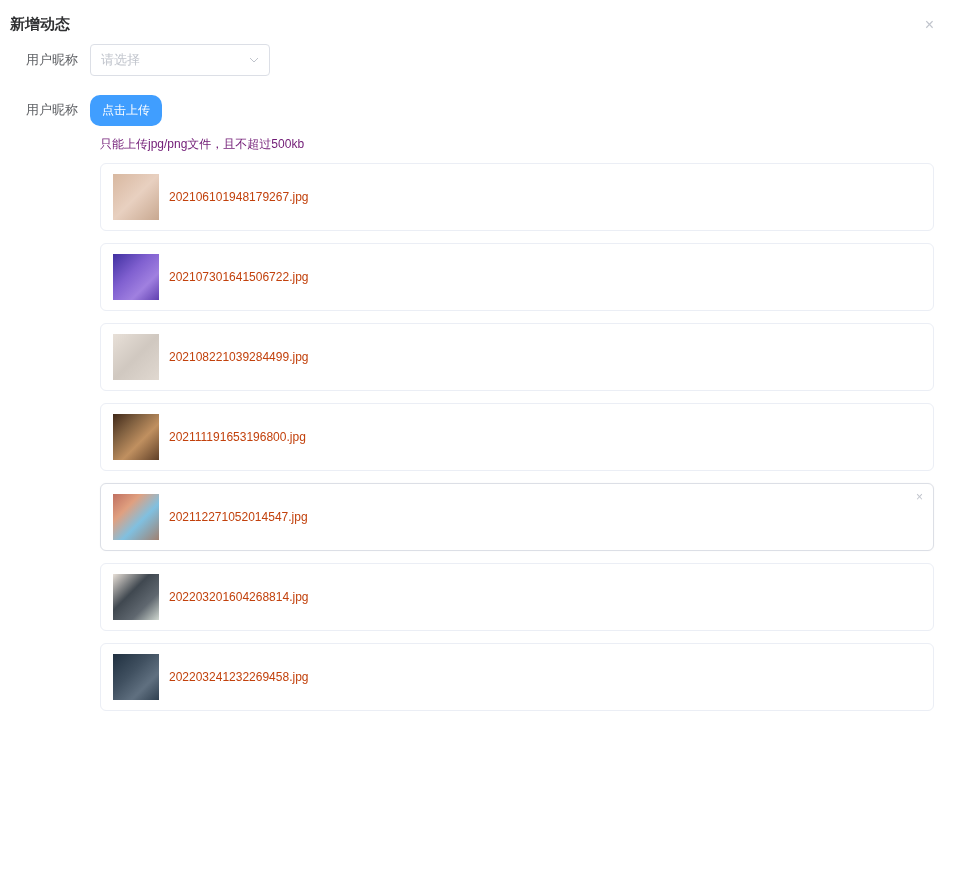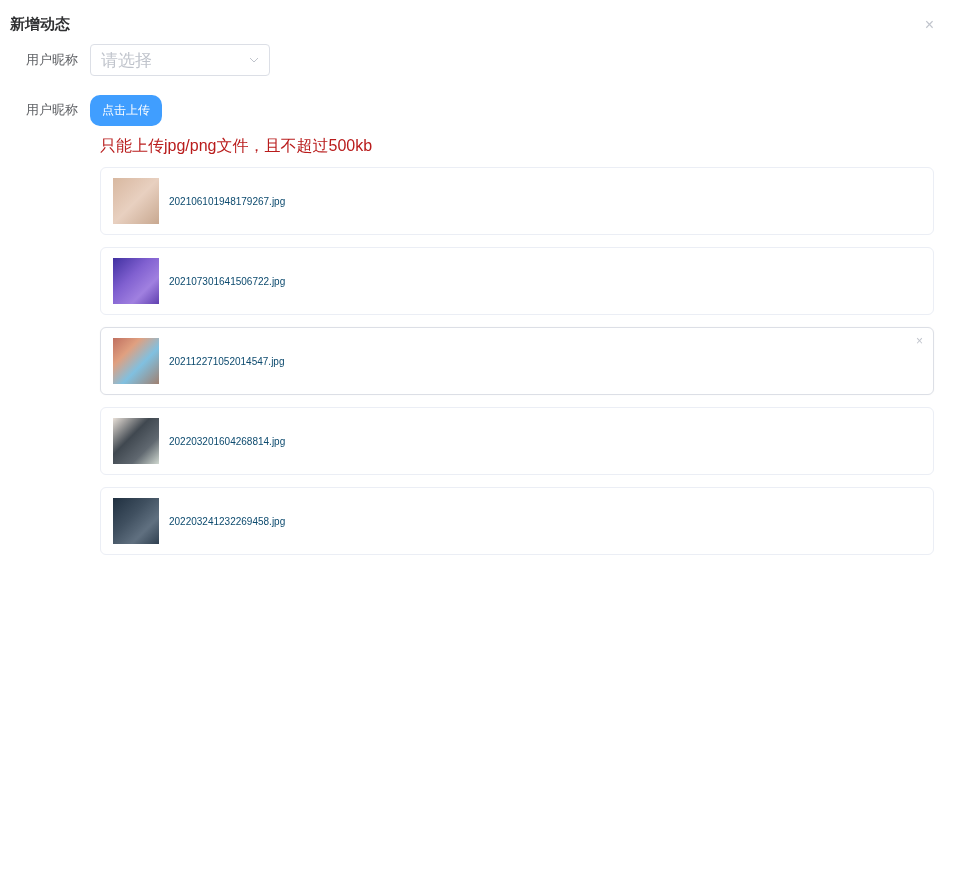--- a/index.html
+++ b/index.html
@@ -60,21 +60,21 @@
   border: 1px solid #dcdfe6;
   border-radius: 4px;
   display: flex;
   align-items: center;
   justify-content: space-between;
   padding: 0 10px;
   cursor: pointer;
 }
 .select-placeholder {
   color: #c0c4cc;
-  font-size: 17px;
+  font-size: 13px;
 }
 .select-arrow {
   color: #c0c4cc;
 }
 .text-input {
   width: 100%;
   height: 32px;
   border: 1px solid #dcdfe6;
   border-radius: 4px;
   padding: 0 10px;
@@ -84,22 +84,22 @@
 .upload-btn {
   background: #409eff;
   color: #fff;
   border: none;
   border-radius: 10px;
   padding: 7px 12px;
   font-size: 12px;
   cursor: pointer;
 }
 .upload-tip {
-  font-size: 16px;
-  color: #b91c1c;
+  font-size: 12px;
+  color: #701a75;
   margin: 10px 0 10px 90px;
 }
 .file-list {
   margin-left: 90px;
 }
 .file-item {
   border: 1px solid #ebeef5;
   border-radius: 6px;
   padding: 10px 12px;
   margin-bottom: 12px;
@@ -115,22 +115,22 @@
 .file-thumb {
   width: 46px;
   height: 46px;
   border: none;
   margin-right: 10px;
   flex-shrink: 0;
   background-size: cover;
   background-position: center;
 }
 .file-name {
-  font-size: 10px;
-  color: #0c4a6e;
+  font-size: 12px;
+  color: #c2410c;
 }
 .file-close {
   position: absolute;
   right: 10px;
   top: 6px;
   color: #c0c4cc;
   font-size: 12px;
   cursor: pointer;
 }
 
@@ -183,20 +183,28 @@
 
   <div class="file-list" id="file-list">
       <div class="file-item">
         <div class="file-thumb th1"></div>
         <div class="file-name">202106101948179267.jpg</div>
       </div>
       <div class="file-item">
         <div class="file-thumb th2"></div>
         <div class="file-name">202107301641506722.jpg</div>
       </div>
+      <div class="file-item">
+        <div class="file-thumb th3"></div>
+        <div class="file-name">202108221039284499.jpg</div>
+      </div>
+      <div class="file-item">
+        <div class="file-thumb th5"></div>
+        <div class="file-name">202111191653196800.jpg</div>
+      </div>
       <div class="file-item hover">
         <div class="file-thumb th6"></div>
         <div class="file-name">202112271052014547.jpg</div>
         <div class="file-close">×</div>
       </div>
       <div class="file-item">
         <div class="file-thumb th7"></div>
         <div class="file-name">202203201604268814.jpg</div>
       </div>
       <div class="file-item">

